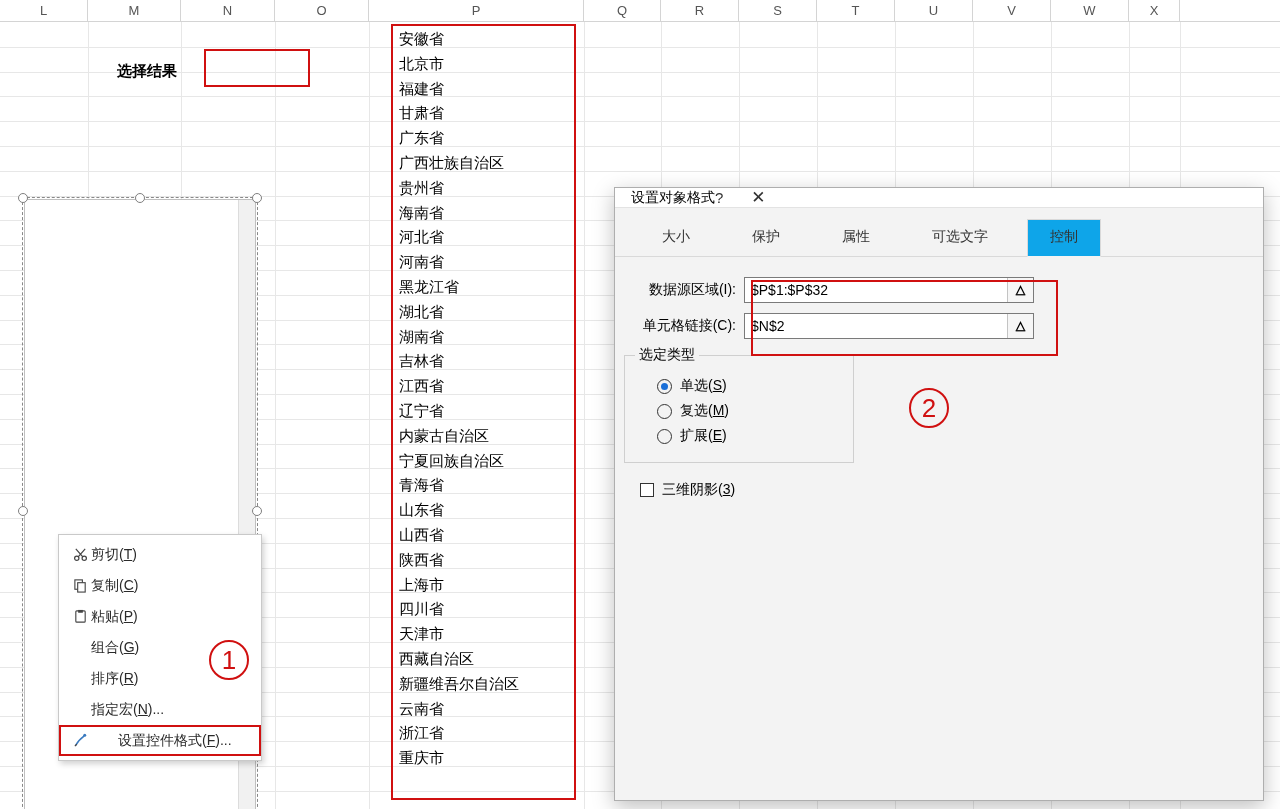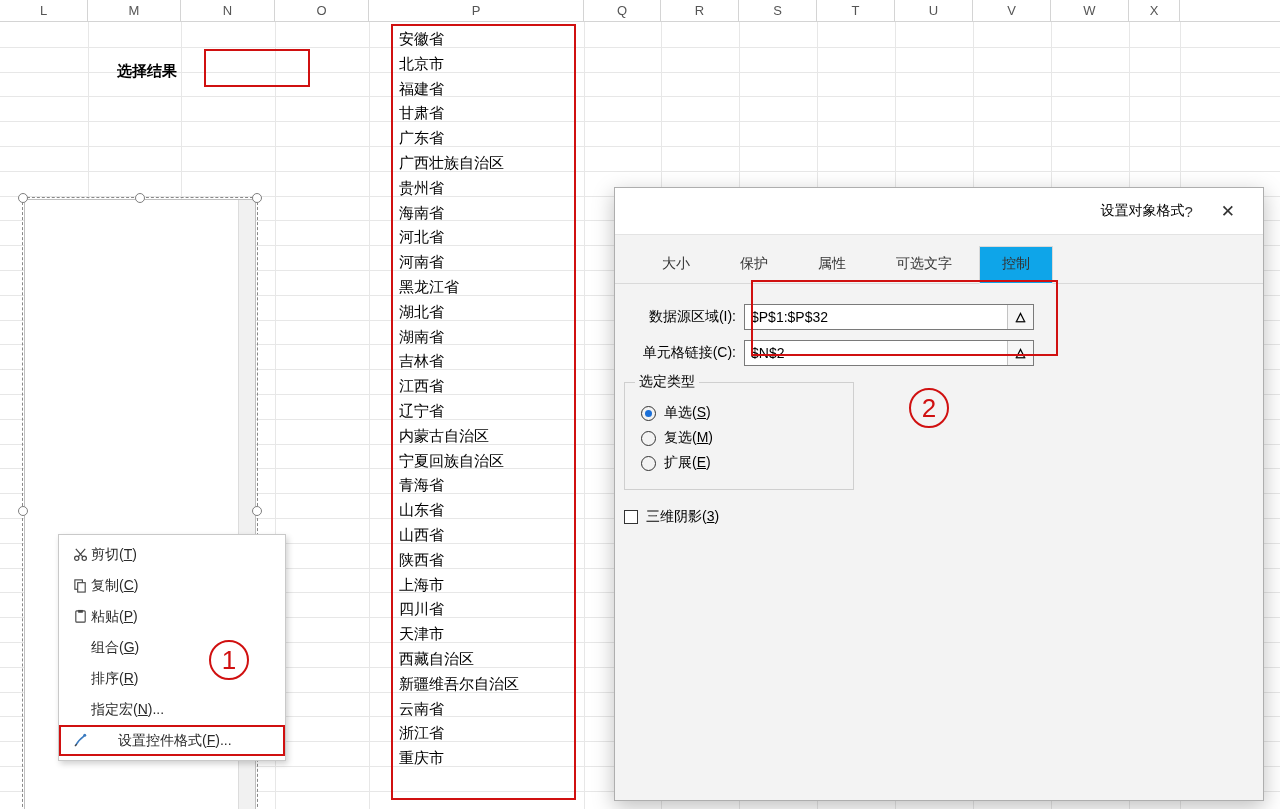--- a/index.html
+++ b/index.html
@@ -93,21 +93,21 @@
     background:#fff; border:1px solid #7f7f7f;
   }
   .sel-frame {
     position:absolute; border:1px dashed #888;
   }
 
   
   .ctx-menu {
     position: absolute;
     top: 534px; left: 58px;
-    width: 228px;
+    width: 204px;
     background: #fff;
     border: 1px solid #c9c9c9;
     box-shadow: 2px 3px 6px rgba(0,0,0,.18);
     padding: 4px 0;
   }
   .ctx-row {
     display:flex; align-items:center;
     height:31px;
     padding: 0 14px 0 10px;
     font-size: 14px;
@@ -131,29 +131,29 @@
   
   .dlg {
     position: absolute;
     top: 187px; left: 614px;
     width: 650px; height: 614px;
     background: #f3f3f3;
     border: 1px solid #aeaeae;
     box-shadow: 0 6px 20px rgba(0,0,0,.25);
   }
   .dlg-title {
-    display:flex; align-items:center; justify-content:flex-end;
-    height: 47px; padding: 0 28px 0 16px;
+    display:flex; align-items:center; justify-content:flex-start;
+    height: 20px; padding: 0 28px 0 16px;
     background:#fff; border-bottom:1px solid #e3e3e3;
     font-size:14px;
   }
   .dlg-title .right { display:flex; gap:28px; align-items:center; color:#333; font-size:15px; }
   .dlg-title .close { font-size:17px; cursor:default; }
   .dlg-tabs {
-    display:flex; gap:4px; padding: 10px 0 0 24px;
+    display:flex; gap:16px; padding: 10px 0 0 24px;
     background:#f3f3f3;
     border-bottom: 1px solid #d9d9d9;
   }
   .dlg-tab {
     padding: 8px 22px 10px;
     font-size:14px; color:#333;
     border:1px solid transparent;
     position:relative; top:1px;
   }
   .dlg-tab.active {
@@ -182,21 +182,21 @@
   }
   .fld-btn svg { width:13px; height:13px; }
 
   .group-box {
     border:1px solid #cfcfcf; padding:14px 16px 10px; margin-top:16px; width:230px;
     position:relative;
   }
   .group-box .legend {
     position:absolute; top:-10px; left:10px; background:#f3f3f3; padding:0 4px; font-size:14px;
   }
-  .radio-row, .check-row { display:flex; align-items:center; gap:8px; font-size:14px; margin:7px 0; }
+  .radio-row, .check-row { display:flex; align-items:center; gap:8px; font-size:14px; margin:7px 16px; }
   .radio {
     width:15px; height:15px; border:1px solid #333; border-radius:50%; display:inline-flex;
     align-items:center; justify-content:center;
   }
   .radio.checked::after { content:""; width:7px; height:7px; background:#1a6fd8; border-radius:50%; }
   .checkbox {
     width:14px; height:14px; border:1px solid #333; background:#fff;
   }
   .radio-row u, .check-row u { text-decoration: underline; }
 </style>

